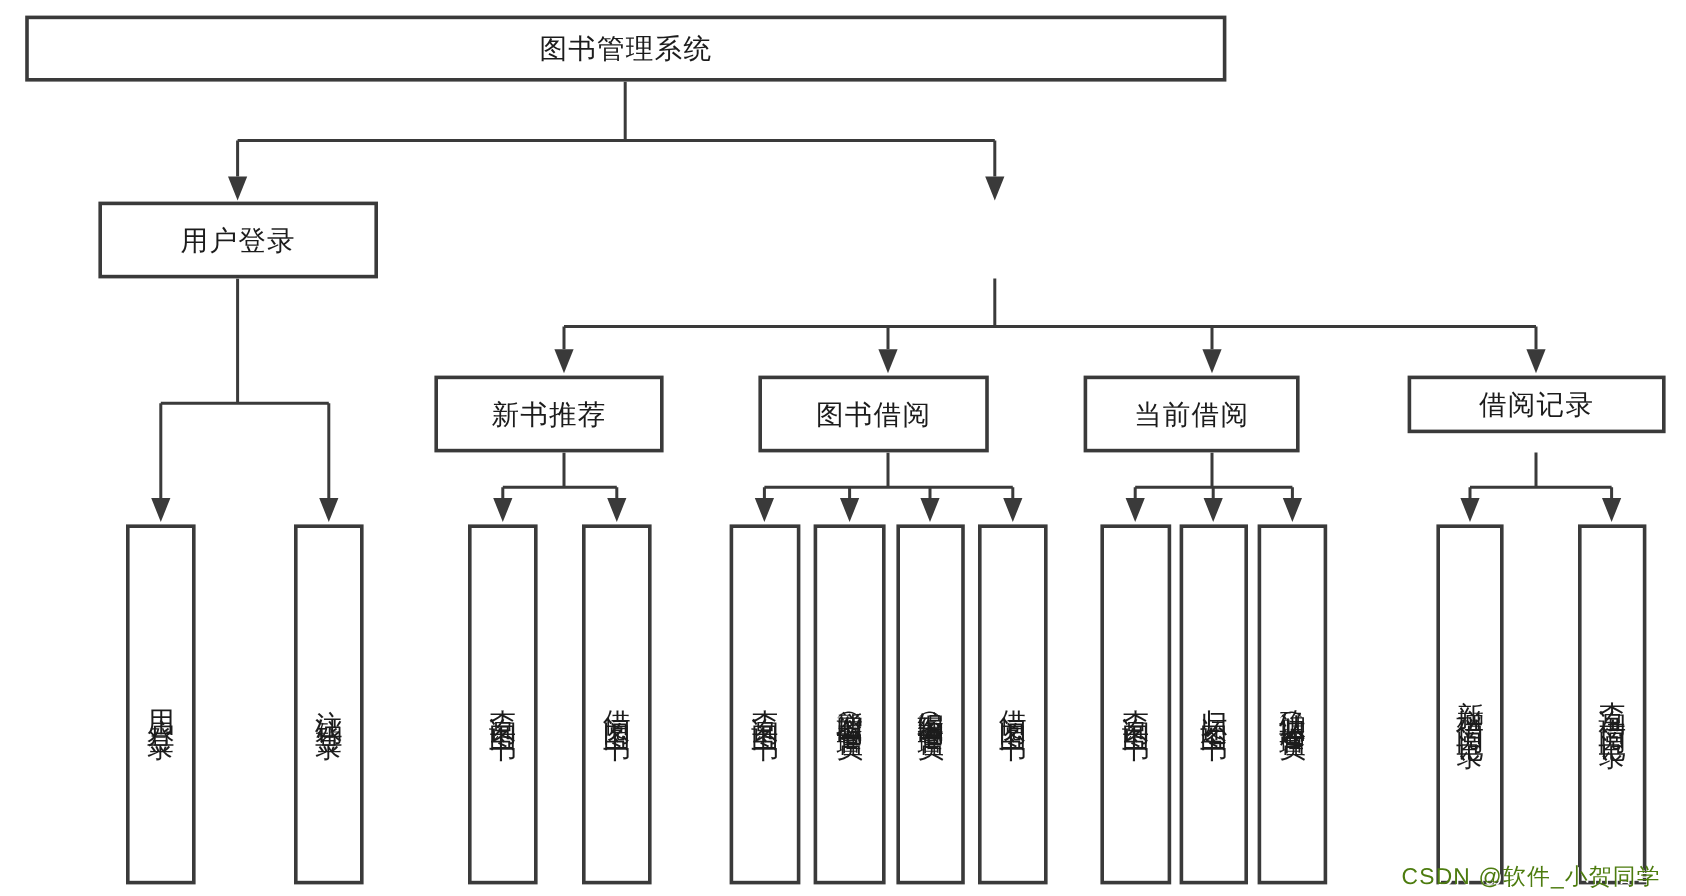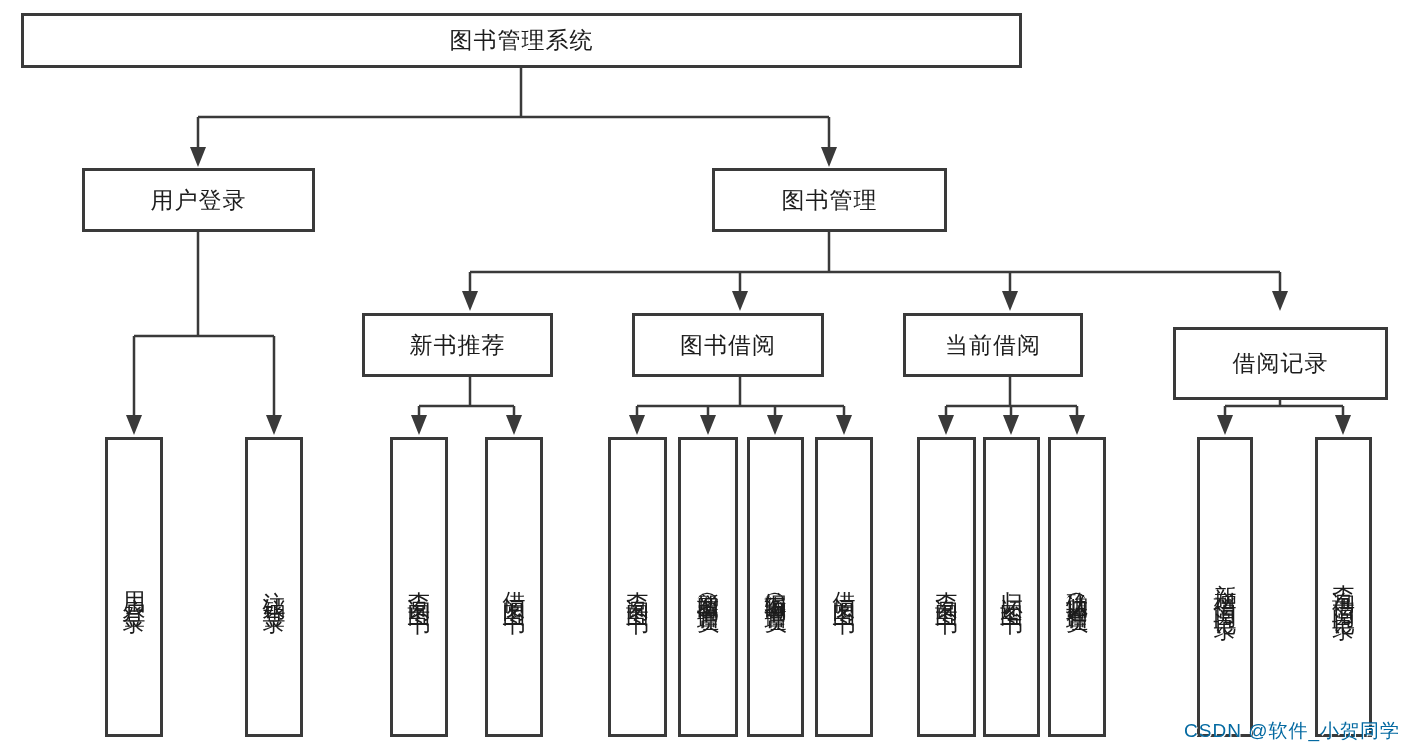--- a/index.html
+++ b/index.html
@@ -15,22 +15,22 @@
     border:3px solid #3a3a3a;display:flex;align-items:center;justify-content:center;
     color:#1c1c1c;font-size:23px;line-height:1;white-space:nowrap;
   }
   .hnode{letter-spacing:1px;}
   .vnode span{
     writing-mode:vertical-lr;text-orientation:mixed;
     letter-spacing:7px;line-height:1;
   }
   .vnode.long span{letter-spacing:3px;font-size:22px;}
   .watermark{
-    position:absolute;top:718px;right:5px;
-    font-size:19px;letter-spacing:1px;color:#0369a1;
+    position:absolute;top:718px;right:21px;
+    font-size:19px;letter-spacing:1px;color:#4d7c0f;
     text-shadow:1px 1px 0 #ffffff;
   }
 </style>
 </head>
 <body>
 
 <div class="stage">
 
   <svg class="wires" viewBox="0 0 1405 747">
     <g>
@@ -75,34 +75,31 @@
     </g>
   </svg>
 
   <div class="node hnode" style="left:21px;top:13px;width:1001px;height:55px">
     <span>图书管理系统</span>
   </div>
 
   <div class="node hnode" style="left:82px;top:168px;width:233px;height:64px">
     <span>用户登录</span>
   </div>
-  <div class="node hnode" style="left:712px;top:168px;width:235px;height:64px">
-    <span>图书管理</span>
-  </div>
 
   <div class="node hnode" style="left:362px;top:313px;width:191px;height:64px">
     <span>新书推荐</span>
   </div>
   <div class="node hnode" style="left:632px;top:313px;width:192px;height:64px">
     <span>图书借阅</span>
   </div>
   <div class="node hnode" style="left:903px;top:313px;width:180px;height:64px">
     <span>当前借阅</span>
   </div>
-  <div class="node hnode" style="left:1173px;top:327px;width:215px;height:73px">
+  <div class="node hnode" style="left:1173px;top:313px;width:215px;height:48px">
     <span>借阅记录</span>
   </div>
 
   <div class="node vnode" style="left:105px;top:437px;width:58px;height:300px">
     <span>用户登录</span>
   </div>
   <div class="node vnode" style="left:245px;top:437px;width:58px;height:300px">
     <span>注销登录</span>
   </div>
 

